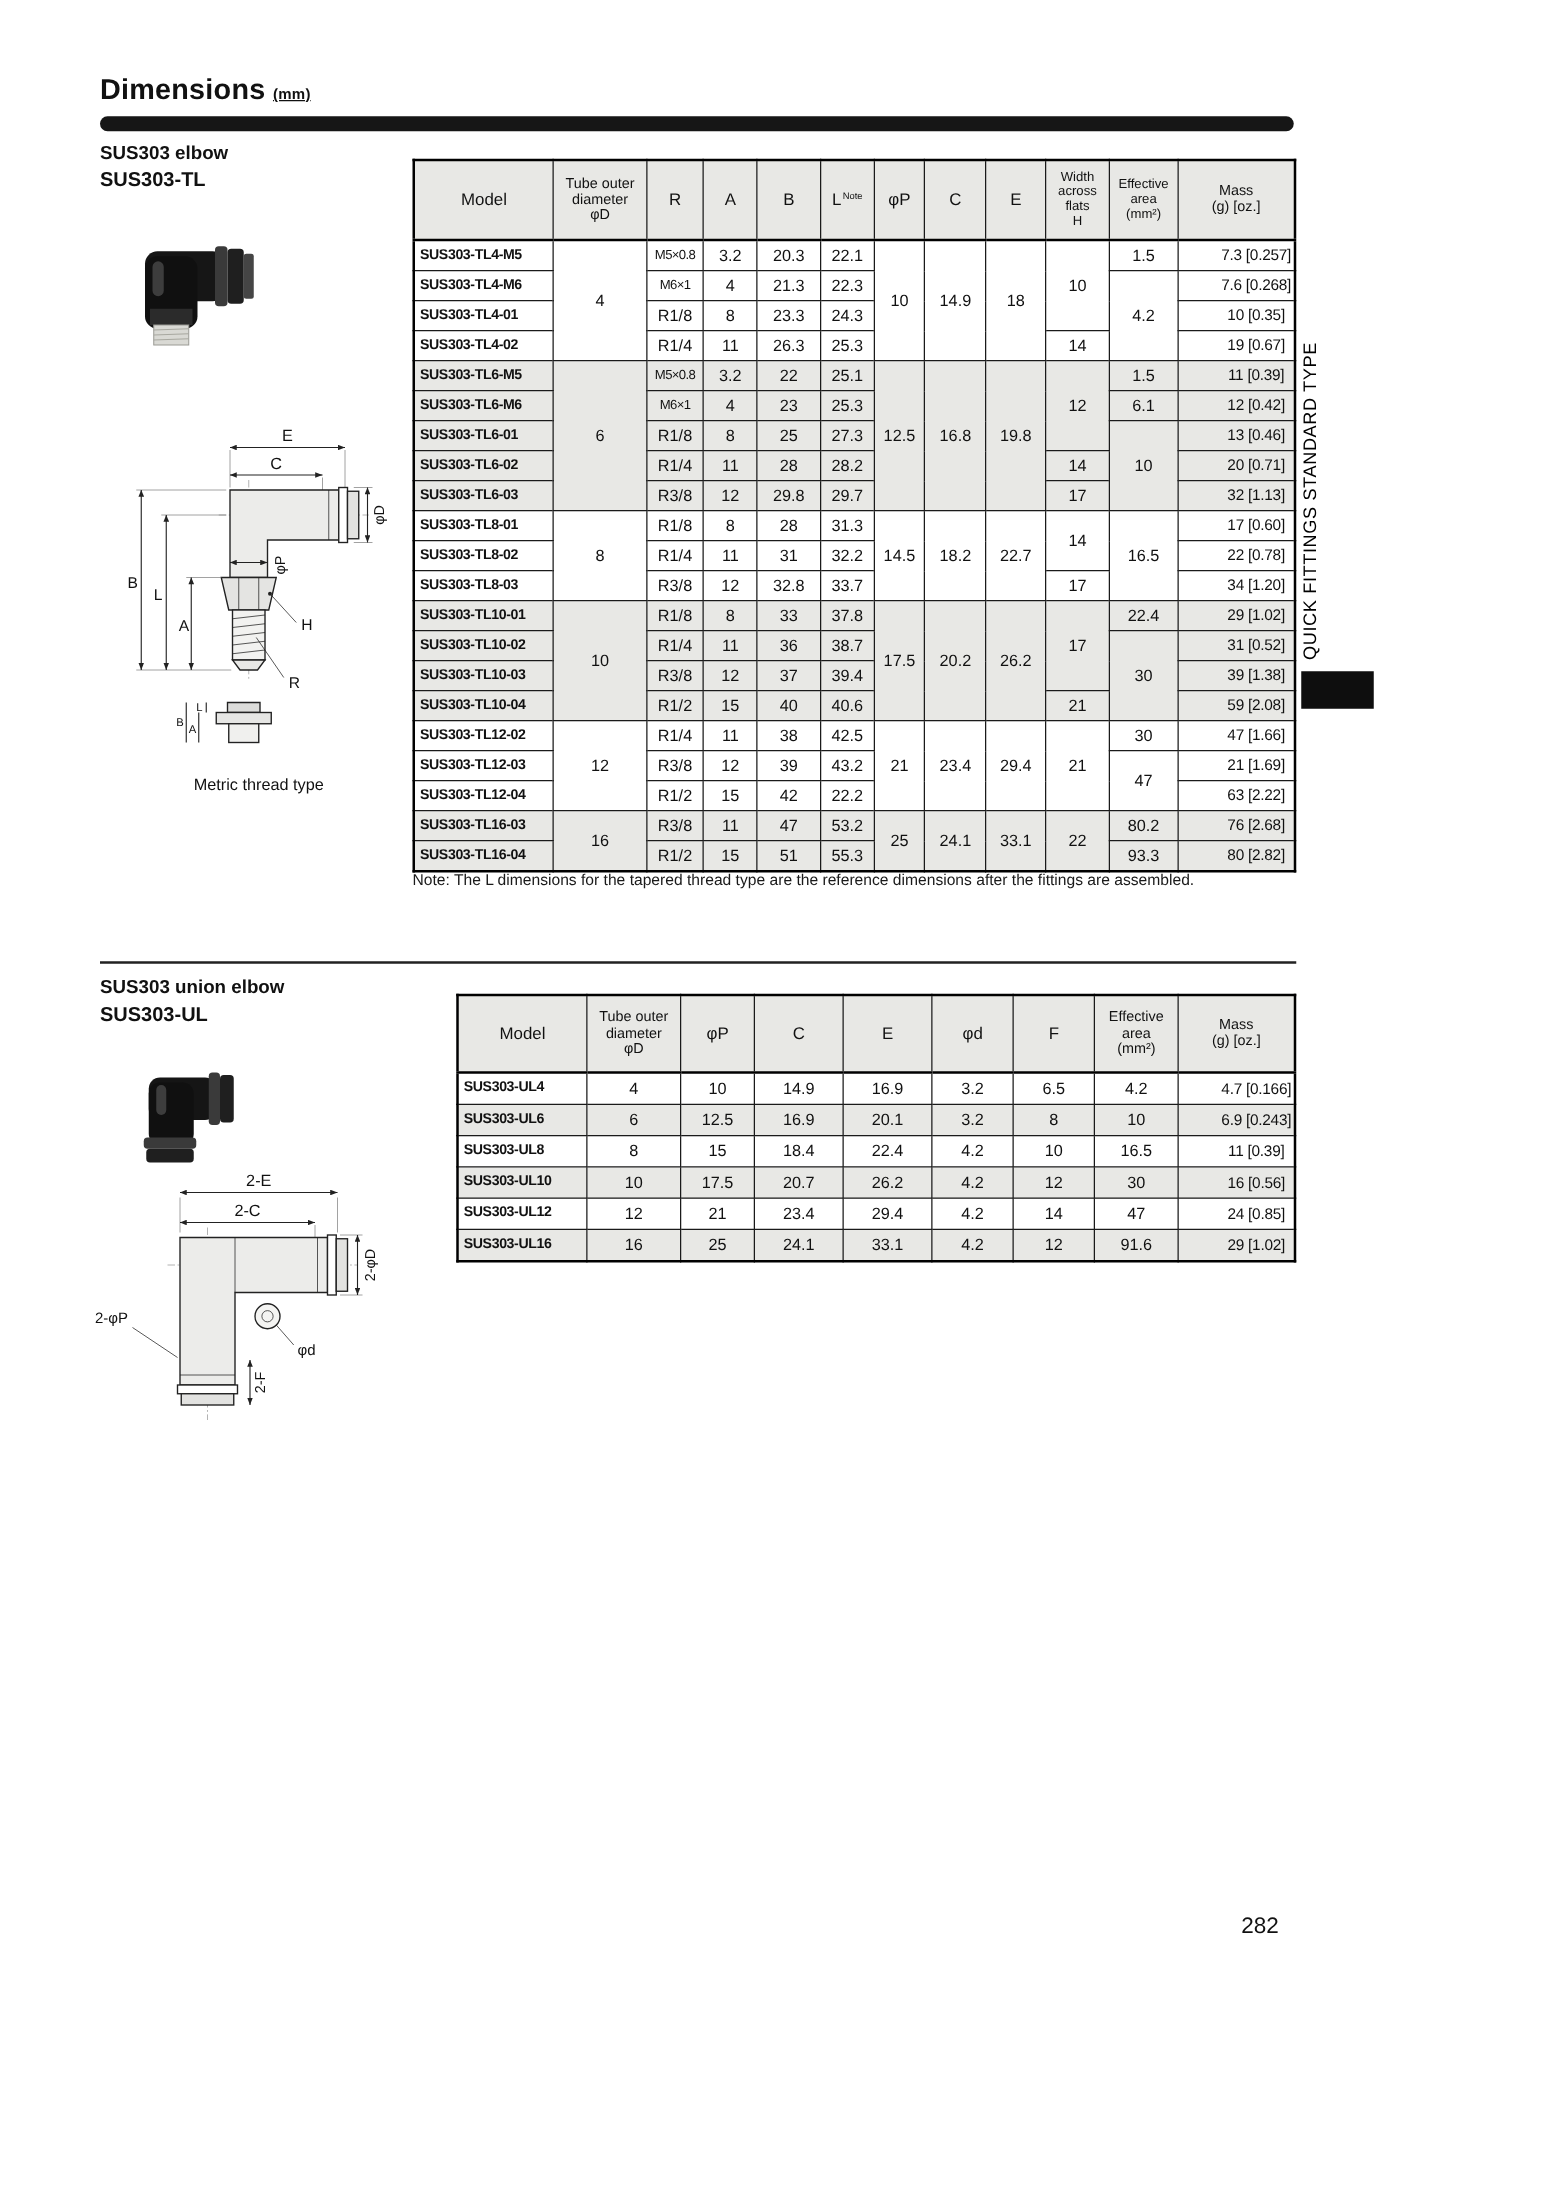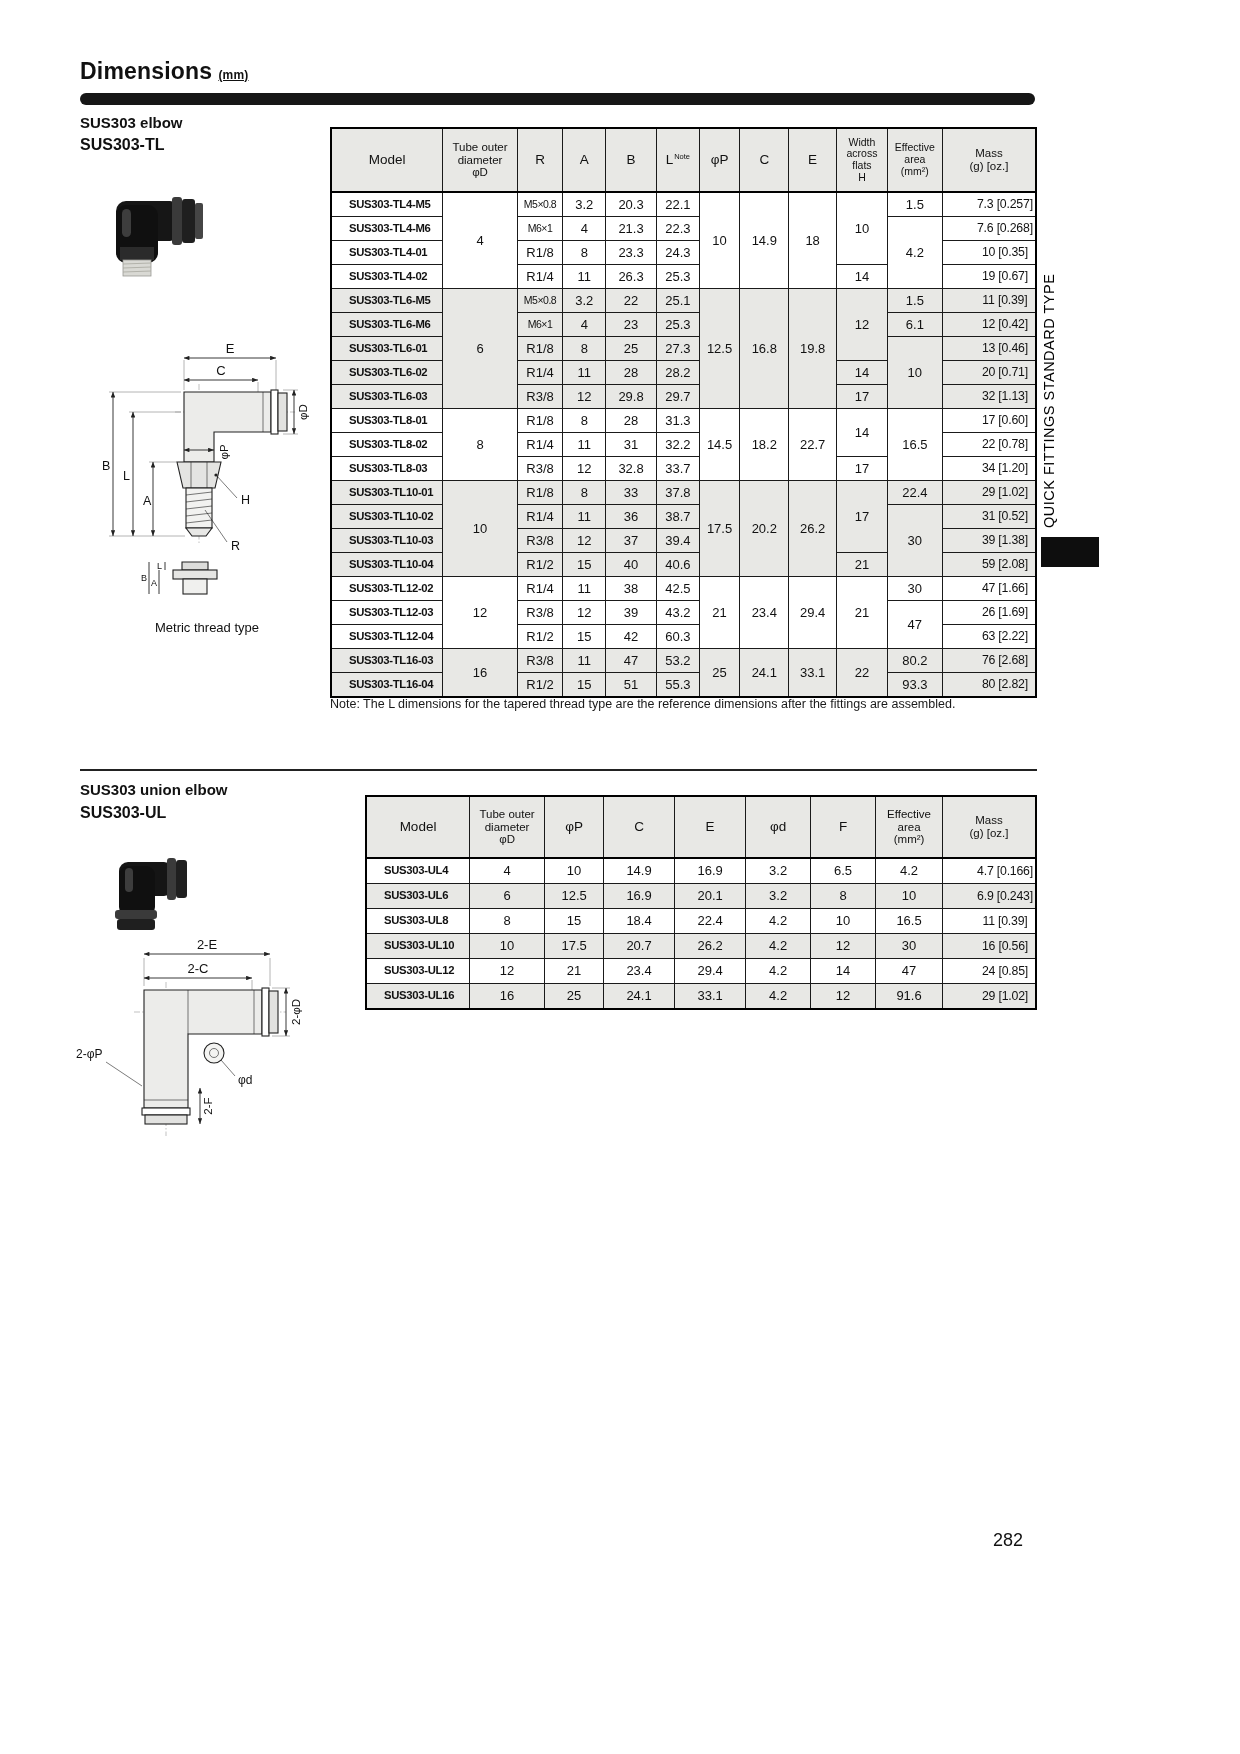--- a/index.html
+++ b/index.html
@@ -20,21 +20,21 @@
   th{background:#e8e8e5;font-weight:normal;font-size:13.5px;line-height:1.12;
      border:1px solid #1a1a1a;border-bottom:2.5px solid #000;vertical-align:middle;padding:2px 1px;}
   th.sm{font-size:11.5px;}
   th.xs{font-size:10.5px;}
   #t1 thead tr{height:64px;}
   #t2 thead tr{height:62px;}
   td{border:1px solid #1a1a1a;text-align:center;font-size:13px;height:23px;padding:0 2px;
      line-height:1.05;}
   #t2 td{height:24px;}
   td:last-child{font-size:12.3px;letter-spacing:-0.2px;padding-left:34px;}
-  td.model{text-align:left;font-weight:bold;font-size:11.3px;padding-left:17px;letter-spacing:-0.3px;}
+  td.model{text-align:left;font-weight:bold;font-size:11.3px;padding-left:4px;letter-spacing:-0.3px;}
   td.cnd{font-size:10.5px;letter-spacing:-0.5px;}
   tr.shade td{background:#e8e8e5;}
   sup.note{font-size:7.5px;vertical-align:super;margin-left:1px;}
 
   .note-text{position:absolute;left:330px;top:697px;font-size:12.5px;color:#1a1a1a;}
   .divider{position:absolute;left:80px;top:769px;width:957px;height:1.5px;background:#222;}
 
   .side-tab{position:absolute;left:1041px;top:268px;height:266px;width:24px;
     writing-mode:vertical-rl;transform:rotate(180deg);text-align:center;
     font-size:14.5px;font-weight:500;letter-spacing:0.5px;color:#000;}
@@ -357,28 +357,28 @@
           <td>30</td>
           <td>47 [1.66]</td>
         </tr>
         <tr>
           <td class="model">SUS303-TL12-03</td>
           <td>R3/8</td>
           <td>12</td>
           <td>39</td>
           <td>43.2</td>
           <td rowspan="2">47</td>
-          <td>26 [1.69]</td>
+          <td>21 [1.69]</td>
         </tr>
         <tr>
           <td class="model">SUS303-TL12-04</td>
           <td>R1/2</td>
           <td>15</td>
           <td>42</td>
-          <td>60.3</td>
+          <td>22.2</td>
           <td>63 [2.22]</td>
         </tr>
         <tr class="shade">
           <td class="model">SUS303-TL16-03</td>
           <td rowspan="2">16</td>
           <td>R3/8</td>
           <td>11</td>
           <td>47</td>
           <td>53.2</td>
           <td rowspan="2">25</td>

